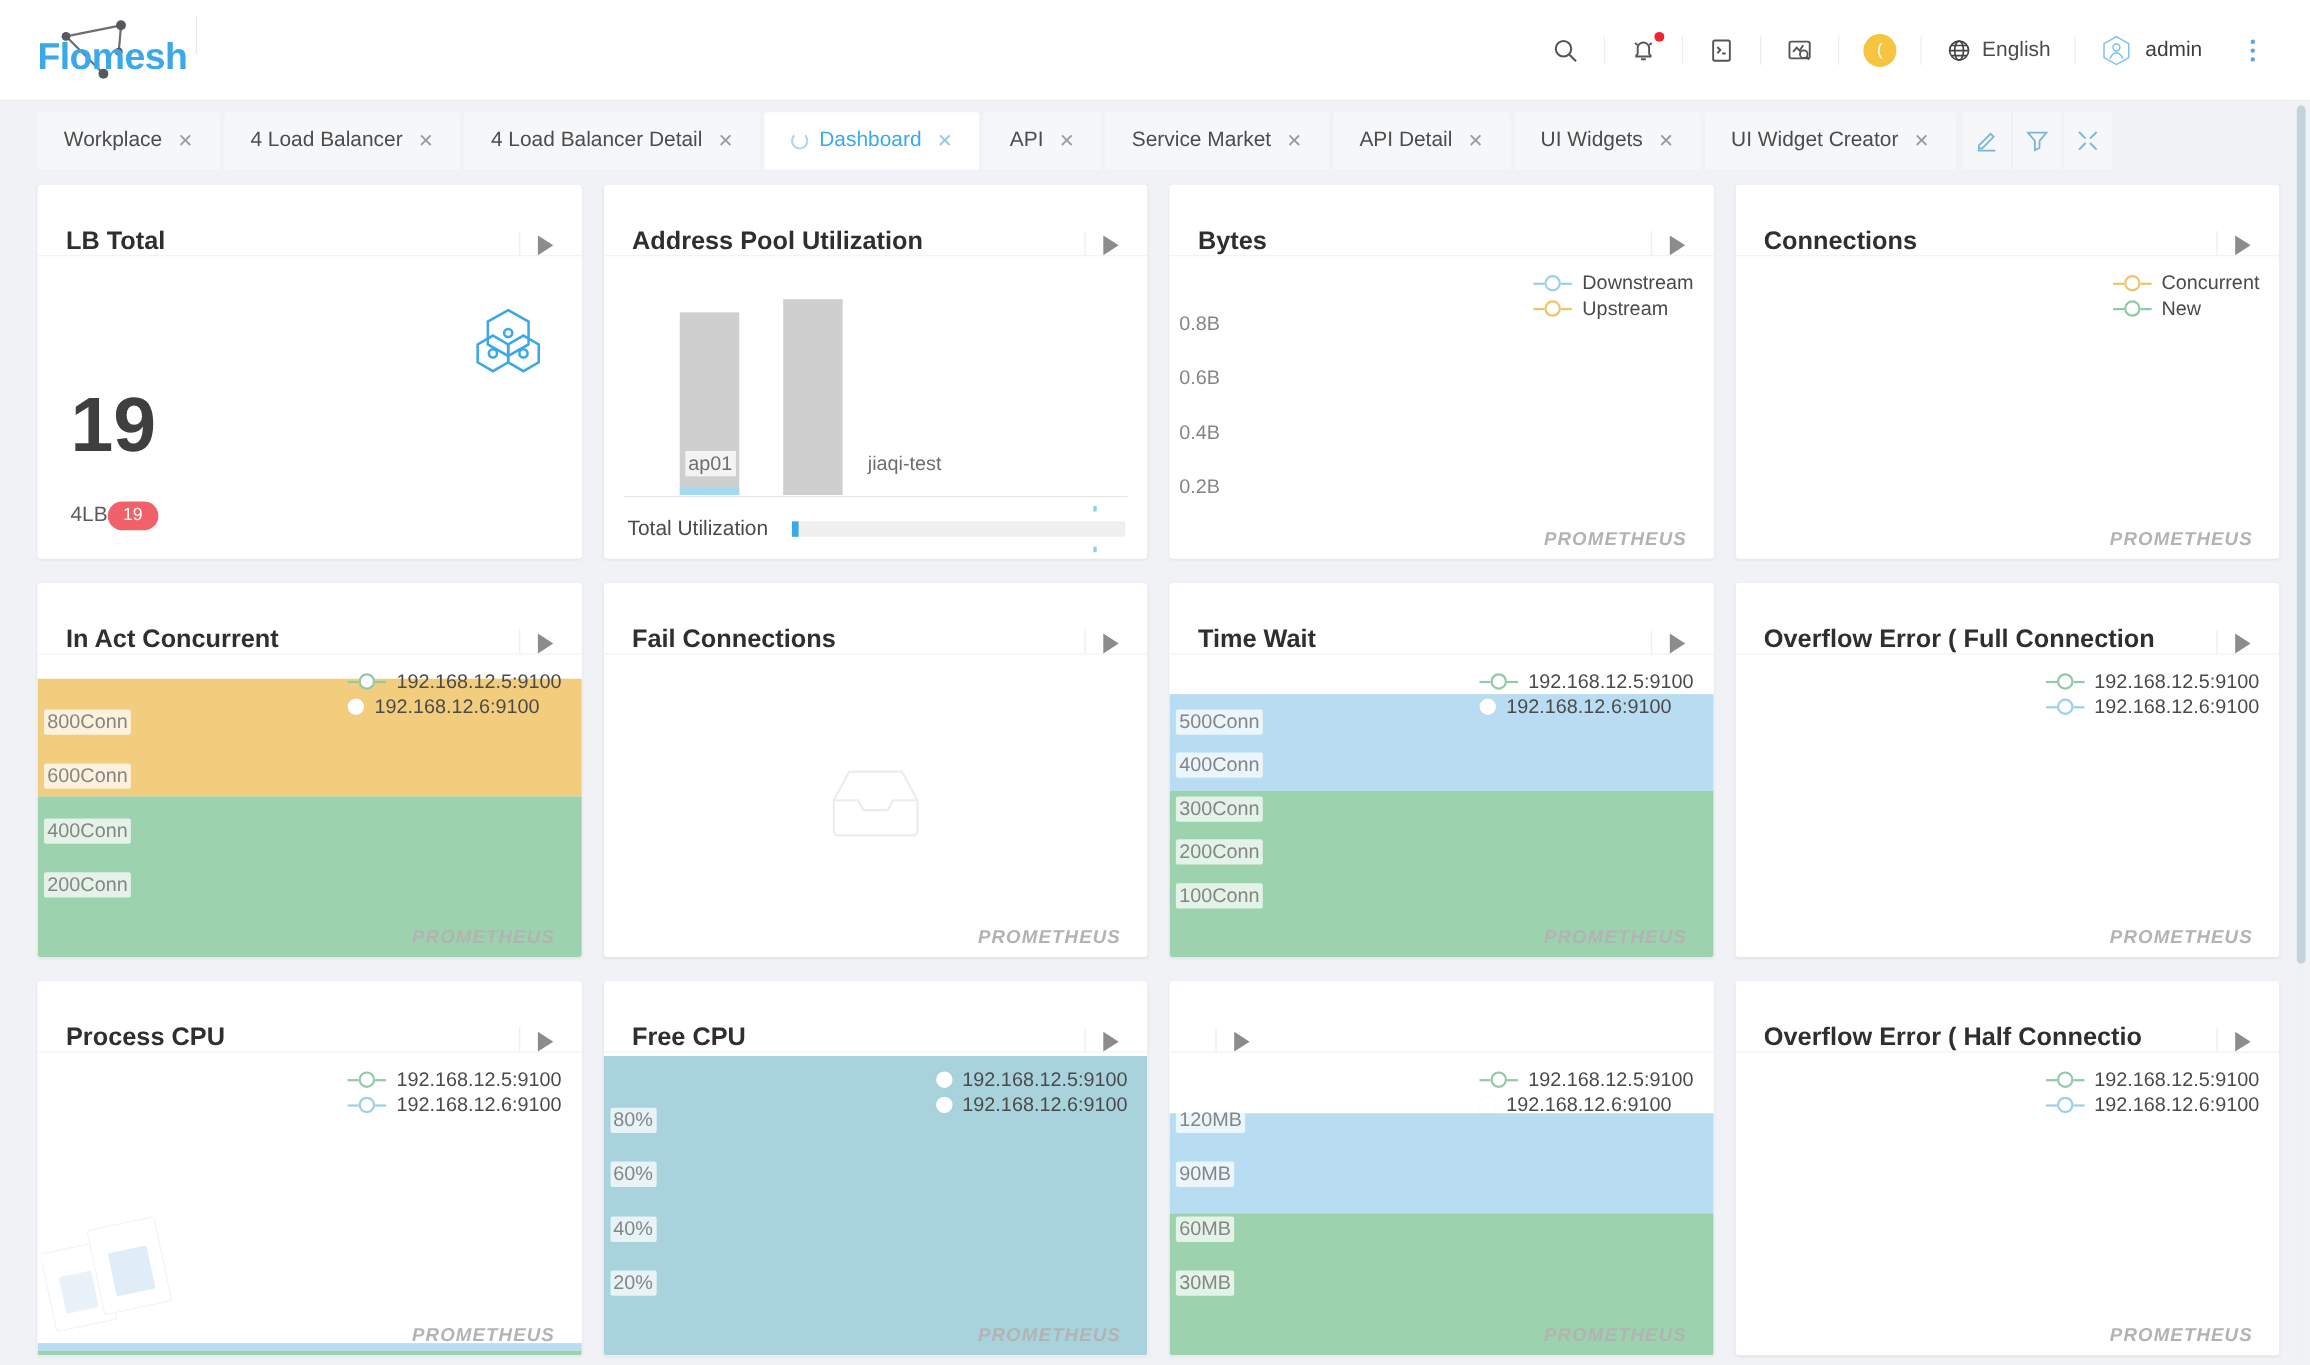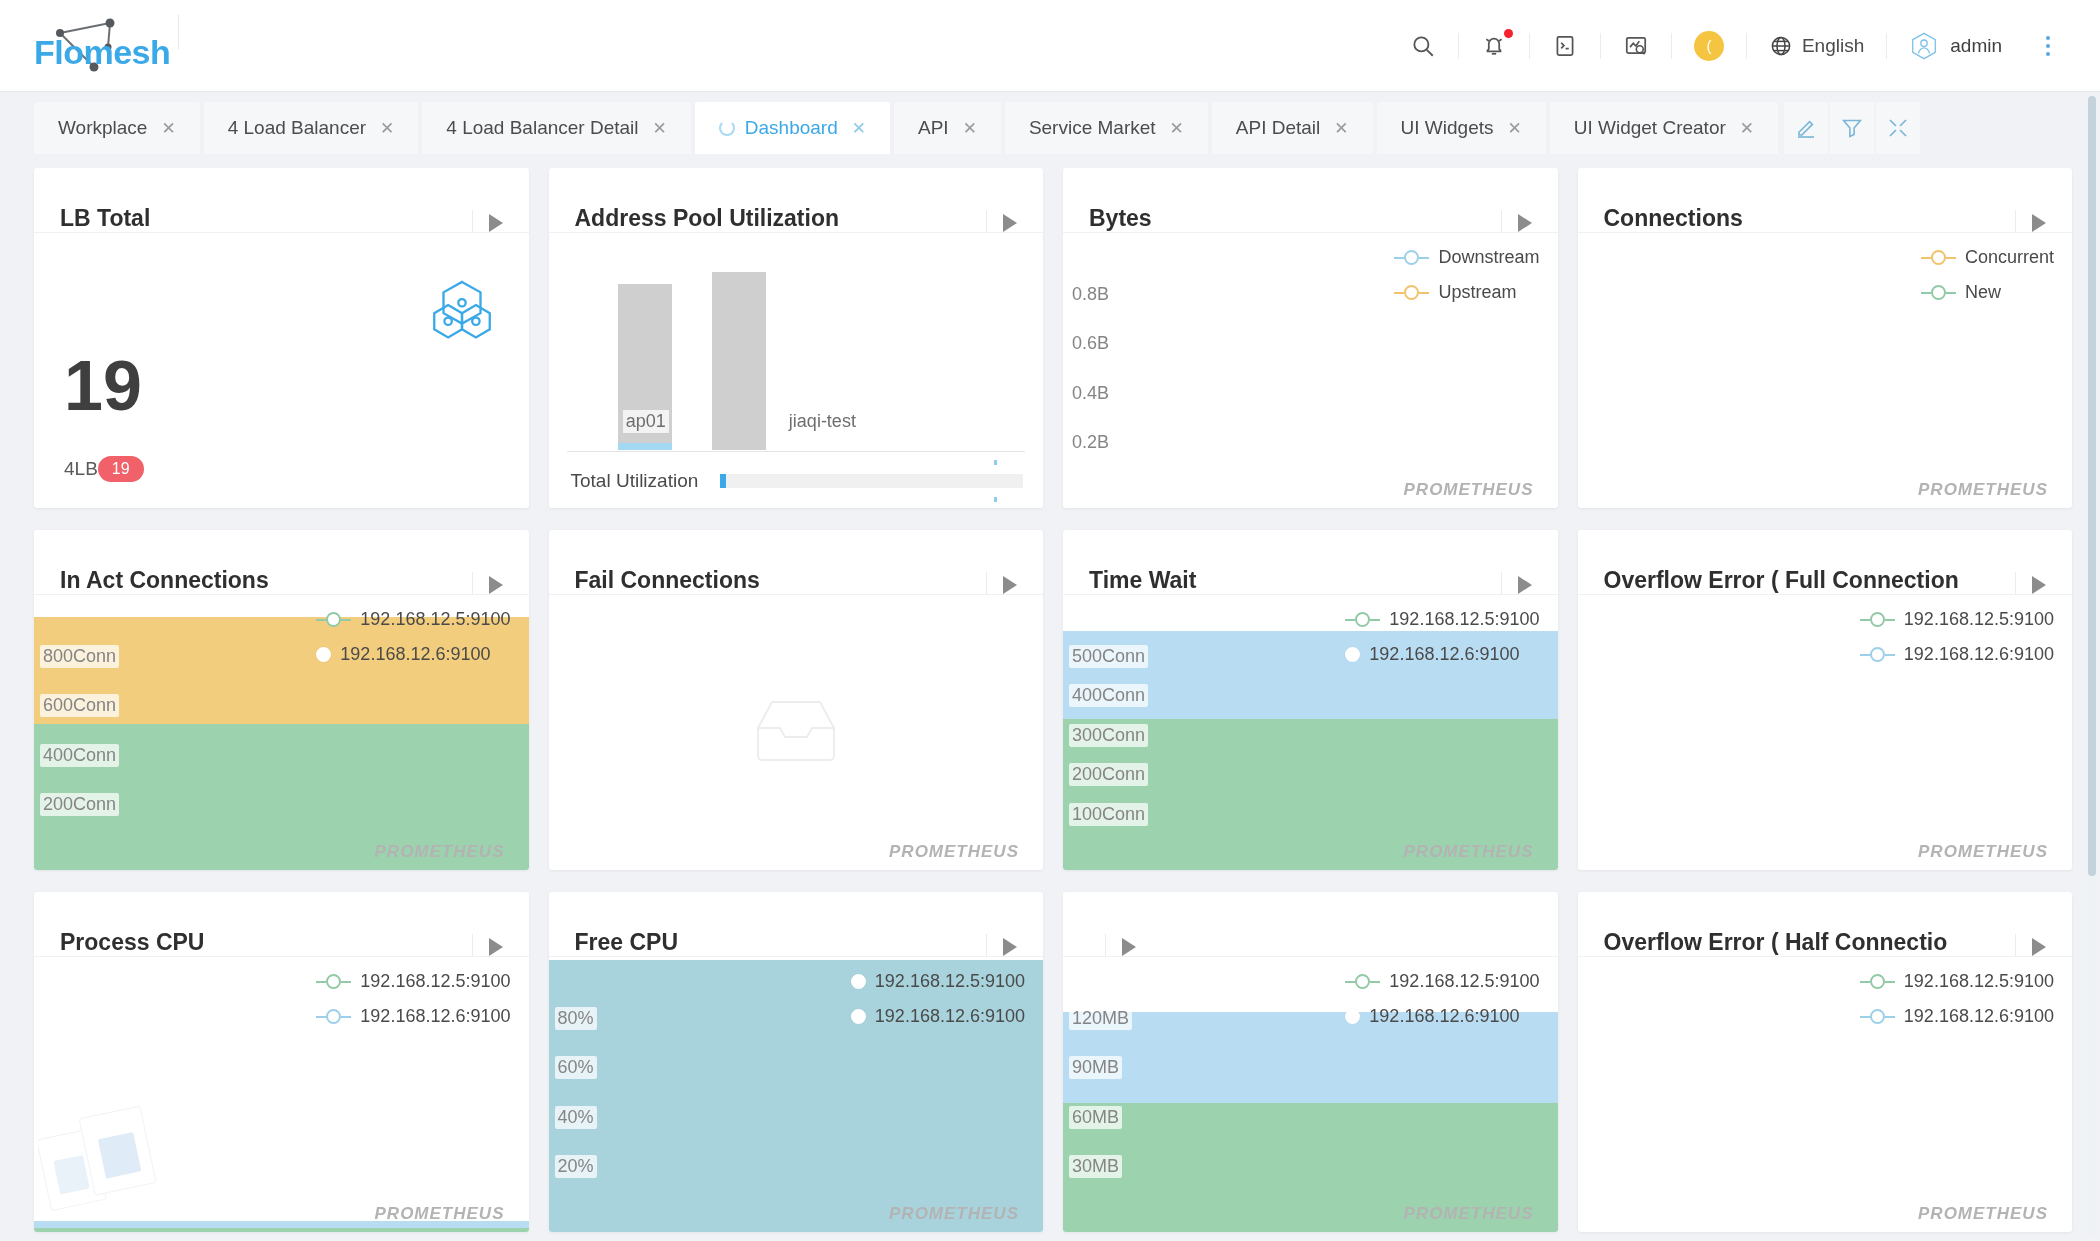--- a/index.html
+++ b/index.html
@@ -120,21 +120,21 @@
   .card-body { flex: 1; position: relative; overflow: hidden; }
   .prom {
     position: absolute; right: 24px; bottom: 8px;
     font-size: 17px; font-style: italic; font-weight: 700;
     color: #b3b3b3; letter-spacing: 1px; z-index: 6;
   }
 
   
   .legend {
     position: absolute; right: 18px; top: 14px; z-index: 5;
-    display: flex; flex-direction: column; gap: 14px;
+    display: flex; flex-direction: column; gap: 2px;
   }
   .lg-row { display: flex; align-items: center; gap: 0; }
   .lg-line { width: 10px; height: 2px; }
   .lg-dot { width: 15px; height: 15px; border-radius: 50%; border: 2px solid; background: #fff; }
   .lg-label { font-size: 18px; color: #4a4a4a; margin-left: 9px; white-space: nowrap; }
 
   
   .axis { position: absolute; left: 6px; z-index: 4; }
   .ax-lbl {
     font-size: 18px; color: #858585;
@@ -455,21 +455,21 @@
             <span class="lg-dot" style="border-color:#92c9a6"></span>
             <span class="lg-line" style="background:#92c9a6"></span>
             <span class="lg-label">New</span>
           </div>
         </div>
         <span class="prom">PROMETHEUS</span>
       </div>
     </div>
     <div class="card">
       <div class="card-head">
-        <span class="card-title">In Act Connections</span>
+        <span class="card-title">In Act Concurrent</span>
         <span class="head-sep"></span>
         <span class="play"></span>
       </div>
       <div class="card-body">
         <div class="area" style="top:8%;height:39%;background:#f2cd7e"></div>
         <div class="area" style="top:47%;height:53%;background:#9dd2ae"></div>
         <div class="legend">
           <div class="lg-row">
             <span class="lg-line" style="background:#92c9a6"></span>
             <span class="lg-dot" style="border-color:#92c9a6"></span>

